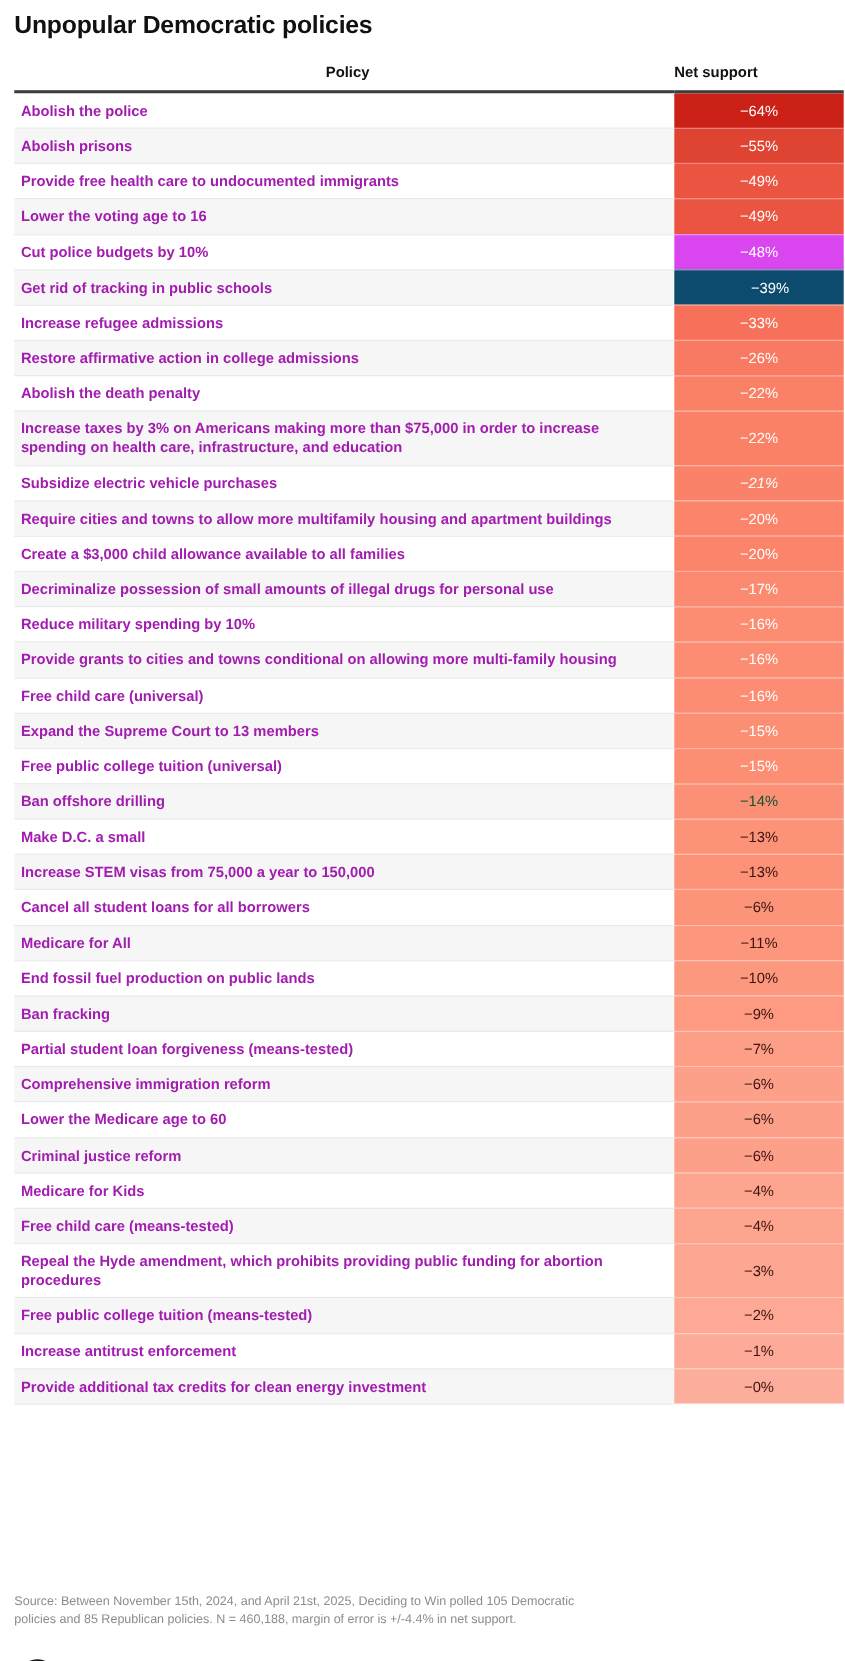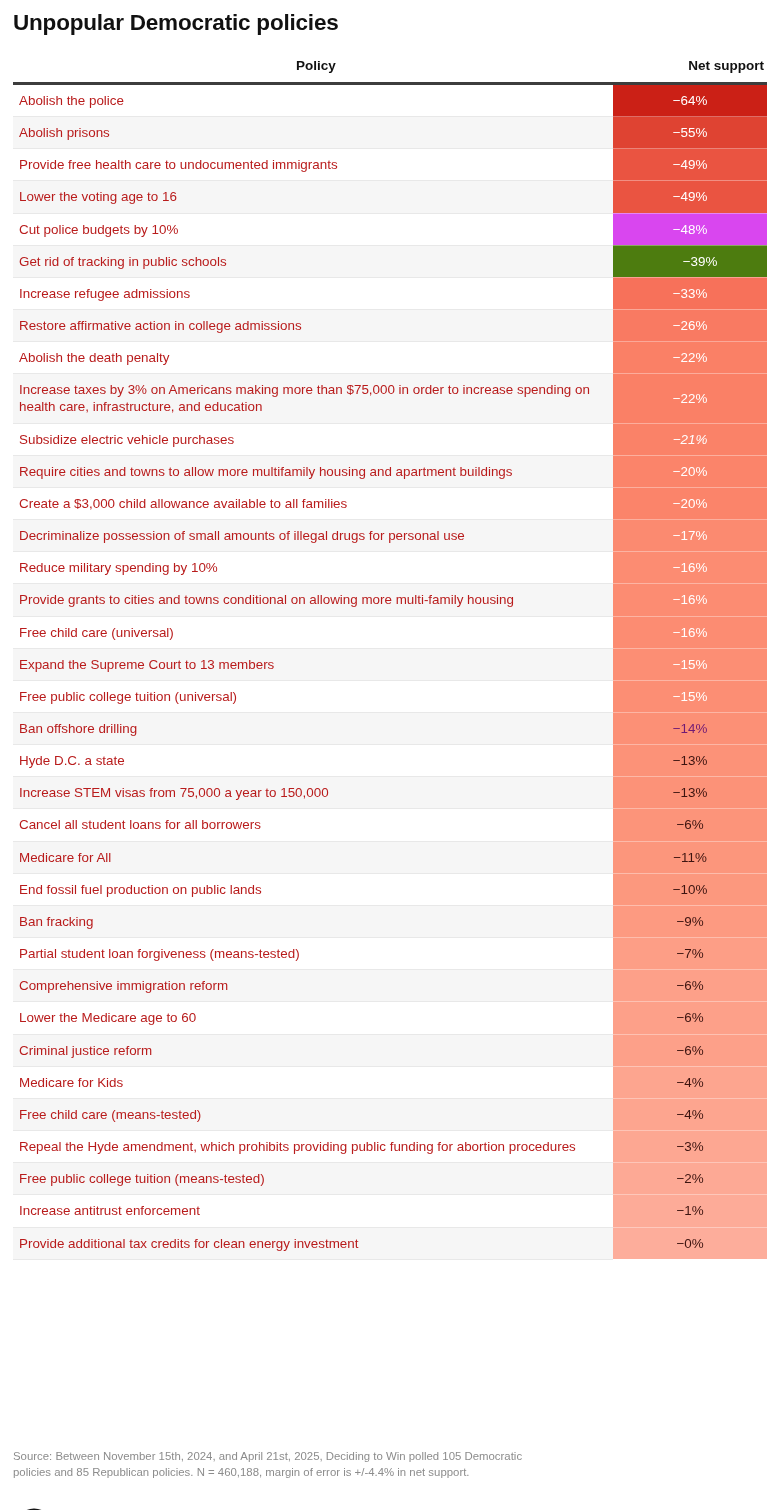--- a/index.html
+++ b/index.html
@@ -35,39 +35,40 @@
 
   thead th {
     font-size: 13.5px;
     font-weight: bold;
     color: #111111;
     padding: 0 0 9px 0;
     vertical-align: bottom;
     background: #ffffff;
   }
   thead th.h-policy { text-align: center;  padding-left: 6px; }
-  thead th.h-value  { text-align: right; padding-right: 3px; }
+  thead th.h-value  { text-align: left; padding-right: 3px; }
 
   thead tr.rule-row th {
     padding: 0;
     height: 3px;
     background: #3d3d3d;
     border: none;
   }
 
   tbody td {
     font-size: 13.4px;
     line-height: 1.28;
     vertical-align: middle;
     border-bottom: 1px solid #e8e8e8;
   }
   tbody td.policy {
     padding: 7px 12px 7px 6px;
-    color: #b91c1c;
+    color: #a21caf;
     text-align: left;
+    font-weight: bold;
   }
   tbody td.value {
     text-align: center;
     font-size: 13.4px;
     padding: 7px 4px;
     border-bottom: 1px solid rgba(255,255,255,0.35);
     white-space: nowrap;
   }
   tbody tr.odd  td.policy { background: #ffffff; }
   tbody tr.even td.policy { background: #f6f6f6; }
@@ -144,21 +145,21 @@
         <tr class="even">
           <td class="policy">Lower the voting age to 16</td>
           <td class="value" style="background: rgb(234, 84, 65); color: rgb(255, 255, 255);">−49%</td>
         </tr>
         <tr class="odd">
           <td class="policy">Cut police budgets by 10%</td>
           <td class="value" style="background: #d946ef; color: rgb(255, 255, 255); margin-top: 12px;">−48%</td>
         </tr>
         <tr class="even">
           <td class="policy">Get rid of tracking in public schools</td>
-          <td class="value" style="background: #4d7c0f; color: rgb(255, 255, 255); padding-left: 24px;">−39%</td>
+          <td class="value" style="background: #0c4a6e; color: rgb(255, 255, 255); padding-left: 24px;">−39%</td>
         </tr>
         <tr class="odd">
           <td class="policy">Increase refugee admissions</td>
           <td class="value" style="background: rgb(247, 113, 90); color: rgb(255, 255, 255);">−33%</td>
         </tr>
         <tr class="even">
           <td class="policy">Restore affirmative action in college admissions</td>
           <td class="value" style="background: rgb(249, 122, 98); color: rgb(255, 255, 255);">−26%</td>
         </tr>
         <tr class="odd">
@@ -200,24 +201,24 @@
         <tr class="even">
           <td class="policy">Expand the Supreme Court to 13 members</td>
           <td class="value" style="background: rgb(252, 142, 116); color: rgb(255, 255, 255);">−15%</td>
         </tr>
         <tr class="odd">
           <td class="policy">Free public college tuition (universal)</td>
           <td class="value" style="background: rgb(252, 142, 116); color: rgb(255, 255, 255);">−15%</td>
         </tr>
         <tr class="even">
           <td class="policy">Ban offshore drilling</td>
-          <td class="value" style="background: rgb(252, 144, 118); color: #701a75;">−14%</td>
-        </tr>
-        <tr class="odd">
-          <td class="policy">Hyde D.C. a state</td>
+          <td class="value" style="background: rgb(252, 144, 118); color: #14532d;">−14%</td>
+        </tr>
+        <tr class="odd">
+          <td class="policy">Make D.C. a small</td>
           <td class="value" style="background: rgb(252, 146, 120); color: rgb(61, 20, 16);">−13%</td>
         </tr>
         <tr class="even">
           <td class="policy">Increase STEM visas from 75,000 a year to 150,000</td>
           <td class="value" style="background: rgb(252, 146, 120); color: rgb(61, 20, 16);">−13%</td>
         </tr>
         <tr class="odd">
           <td class="policy">Cancel all student loans for all borrowers</td>
           <td class="value" style="background: rgb(252, 148, 122); color: rgb(61, 20, 16);">−6%</td>
         </tr>

